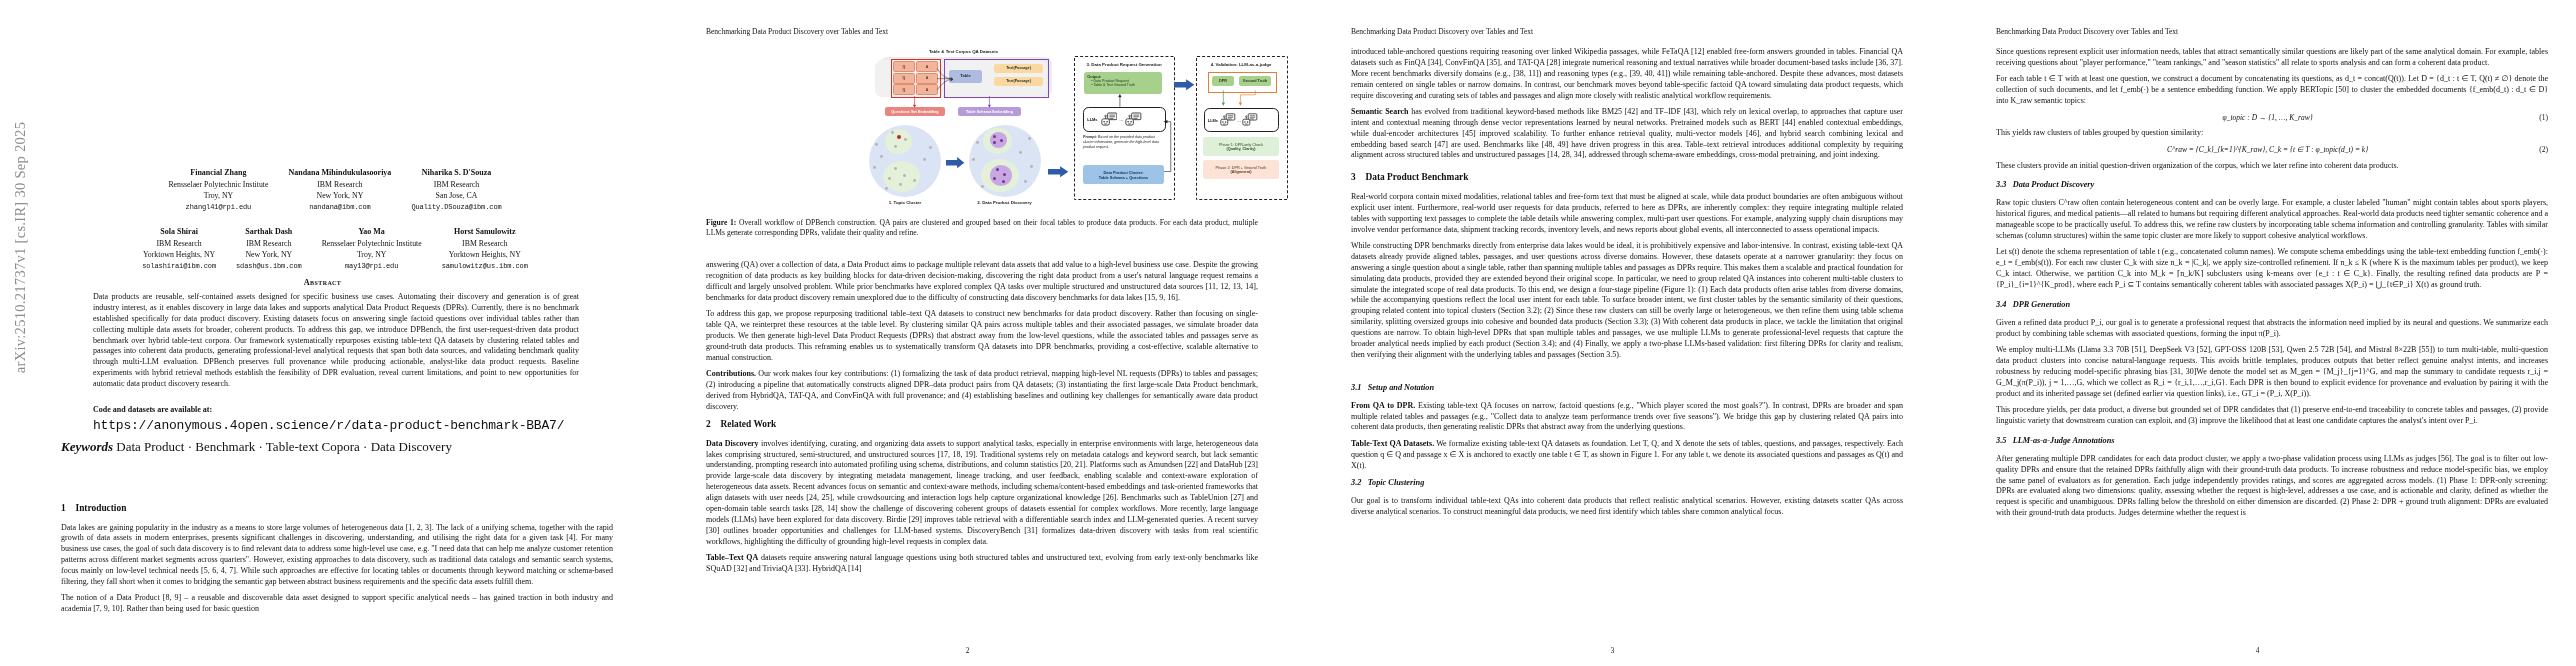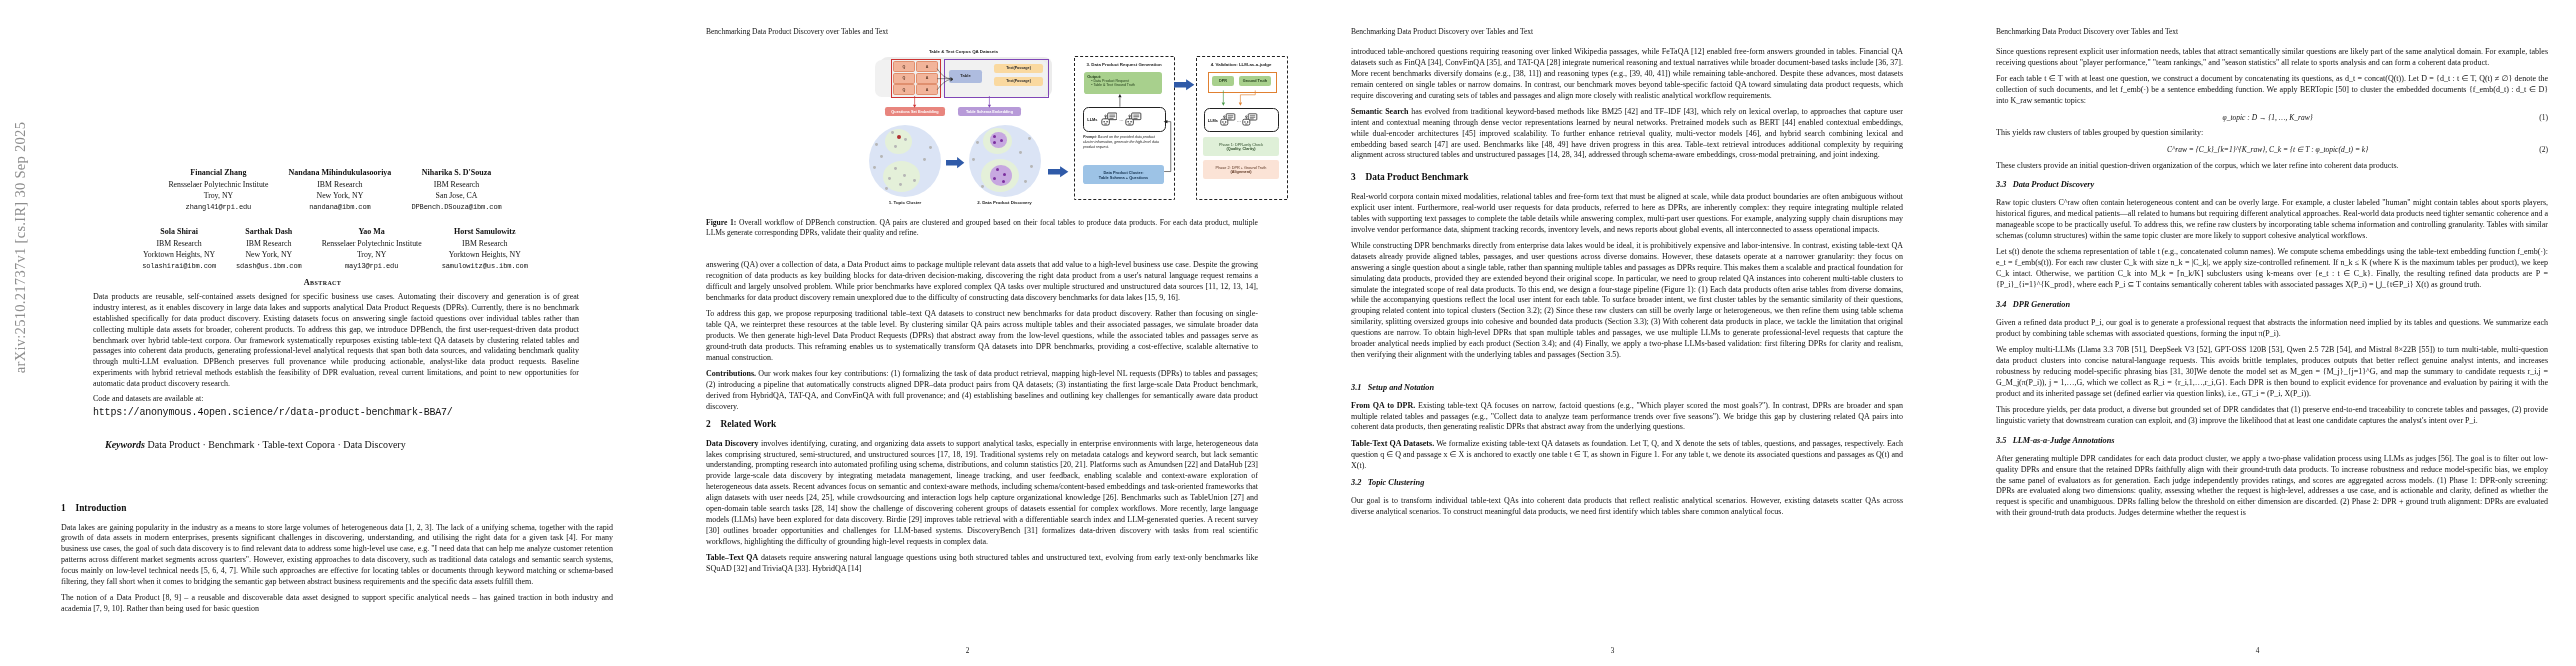--- a/index.html
+++ b/index.html
@@ -31,24 +31,24 @@
   .author{flex:0 0 auto;text-align:center;padding:0 10px;}
   .aname{font-weight:bold;font-size:8px;line-height:1.5;}
   .aaff{font-size:7.8px;line-height:1.45;}
   .amail{font-family:"Liberation Mono",monospace;font-size:7px;line-height:1.6;letter-spacing:-0.1px;}
 
   .abs-h{position:absolute;left:0;right:0;top:278px;text-align:center;
     font-variant:small-caps;font-size:8.3px;letter-spacing:0.4px;font-weight:bold;}
   .abs-body{position:absolute;left:93px;right:66px;top:292px;font-size:8px;
     line-height:1.36;text-align:justify;}
   .abs-body p{margin:0 0 1.1px;}
-  .code-line{font-weight:normal;font-size:8px;margin-top:4px;}
-  .code-url{font-family:"Liberation Mono",monospace;font-size:10px;letter-spacing:-0.2px;margin-top:1.1px;}
-
-  .keywords{position:absolute;left:61px;right:32px;top:439px;font-size:10px;margin-left:44px;}
+  .code-line{font-weight:bold;font-size:8px;margin-top:15px;}
+  .code-url{font-family:"Liberation Mono",monospace;font-size:13px;letter-spacing:-0.2px;margin-top:1.1px;}
+
+  .keywords{position:absolute;left:61px;right:32px;top:439px;font-size:13px;}
   .keywords b{font-style:italic;font-weight:bold;}
 
   .sec{font-size:9.4px;font-weight:bold;margin:0 0 7.8px;}
   .sec .num{display:inline-block;min-width:14.5px;}
   .sec.sub{font-size:8.3px;font-style:italic;}
   .sec.sub .num{min-width:16.7px;}
 
   .body-col{font-size:8px;line-height:1.36;text-align:justify;}
   .body-col p{margin:0 0 5.6px;}
 
@@ -94,21 +94,21 @@
         <div class="author">
           <div class="aname">Nandana Mihindukulasooriya</div>
           <div class="aaff">IBM Research</div>
           <div class="aaff">New York, NY</div>
           <div class="amail">nandana@ibm.com</div>
         </div>
         <div class="author">
           <div class="aname">Niharika S. D'Souza</div>
           <div class="aaff">IBM Research</div>
           <div class="aaff">San Jose, CA</div>
-          <div class="amail">DPBench.DSouza@ibm.com</div>
+          <div class="amail">Quality.DSouza@ibm.com</div>
         </div>
       </div>
       <div class="arow">
         <div class="author">
           <div class="aname">Sola Shirai</div>
           <div class="aaff">IBM Research</div>
           <div class="aaff">Yorktown Heights, NY</div>
           <div class="amail">solashirai@ibm.com</div>
         </div>
         <div class="author">
@@ -435,21 +435,21 @@
       </div>
       <p>These clusters provide an initial question-driven organization of the corpus, which we later refine into coherent data products.</p>
       <div class="sec sub" style="margin-top:7.8px;">
         <span class="num">3.3</span><span>Data Product Discovery</span>
       </div>
       <p>Raw topic clusters C^raw often contain heterogeneous content and can be overly large. For example, a cluster labeled "human" might contain tables about sports players, historical figures, and medical patients—all related to humans but requiring different analytical approaches. Real-world data products need tighter semantic coherence and a manageable scope to be practically useful. To address this, we refine raw clusters by incorporating table schema information and controlling granularity. Tables with similar schemas (column structures) within the same topic cluster are more likely to support cohesive analytical workflows.</p>
       <p>Let s(t) denote the schema representation of table t (e.g., concatenated column names). We compute schema embeddings using the table-text embedding function f_emb(·): e_t = f_emb(s(t)). For each raw cluster C_k with size n_k = |C_k|, we apply size-controlled refinement. If n_k ≤ K (where K is the maximum tables per product), we keep C_k intact. Otherwise, we partition C_k into M_k = ⌈n_k/K⌉ subclusters using k-means over {e_t : t ∈ C_k}. Finally, the resulting refined data products are P = {P_i}_{i=1}^{K_prod}, where each P_i ⊆ T contains semantically coherent tables with associated passages X(P_i) = ⋃_{t∈P_i} X(t) as ground truth.</p>
       <div class="sec sub" style="margin-top:7.8px;">
         <span class="num">3.4</span><span>DPR Generation</span>
       </div>
-      <p>Given a refined data product P_i, our goal is to generate a professional request that abstracts the information need implied by its tables and questions. We summarize each product by combining table schemas with associated questions, forming the input π(P_i).</p>
+      <p>Given a refined data product P_i, our goal is to generate a professional request that abstracts the information need implied by its neural and questions. We summarize each product by combining table schemas with associated questions, forming the input π(P_i).</p>
       <p>We employ multi-LLMs (Llama 3.3 70B [51], DeepSeek V3 [52], GPT-OSS 120B [53], Qwen 2.5 72B [54], and Mistral 8×22B [55]) to turn multi-table, multi-question data product clusters into concise natural-language requests. This avoids brittle templates, produces outputs that better reflect genuine analyst intents, and increases robustness by reducing model-specific phrasing bias [31, 30]We denote the model set as M_gen = {M_j}_{j=1}^G, and map the summary to candidate requests r_i,j = G_M_j(π(P_i)), j = 1,…,G, which we collect as R_i = {r_i,1,…,r_i,G}. Each DPR is then bound to explicit evidence for provenance and evaluation by pairing it with the product and its inherited passage set (defined earlier via question links), i.e., GT_i = (P_i, X(P_i)).</p>
       <p>This procedure yields, per data product, a diverse but grounded set of DPR candidates that (1) preserve end-to-end traceability to concrete tables and passages, (2) provide linguistic variety that downstream curation can exploit, and (3) improve the likelihood that at least one candidate captures the analyst's intent over P_i.</p>
       <div class="sec sub" style="margin-top:7.8px;">
         <span class="num">3.5</span><span>LLM-as-a-Judge Annotations</span>
       </div>
       <p>After generating multiple DPR candidates for each data product cluster, we apply a two-phase validation process using LLMs as judges [56]. The goal is to filter out low-quality DPRs and ensure that the retained DPRs faithfully align with their ground-truth data products. To increase robustness and reduce model-specific bias, we employ the same panel of evaluators as for generation. Each judge independently provides ratings, and scores are aggregated across models. (1) Phase 1: DPR-only screening: DPRs are evaluated along two dimensions: quality, assessing whether the request is high-level, addresses a use case, and is actionable and clarity, defined as whether the request is specific and unambiguous. DPRs falling below the threshold on either dimension are discarded. (2) Phase 2: DPR + ground truth alignment: DPRs are evaluated with their ground-truth data products. Judges determine whether the request is</p>
     </div>
     <div class="pagenum">4</div>
   </div>
 

